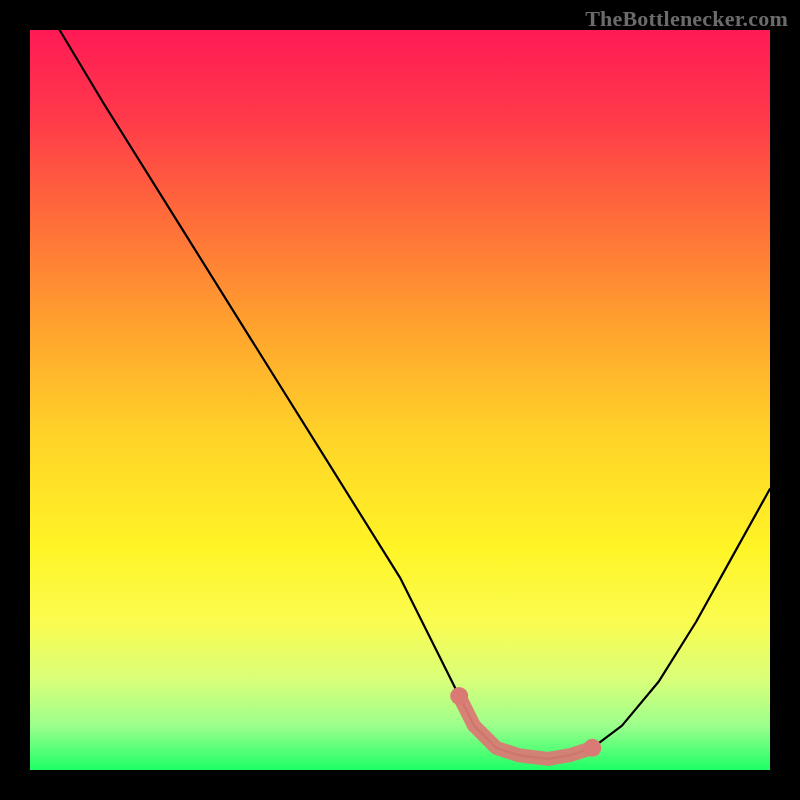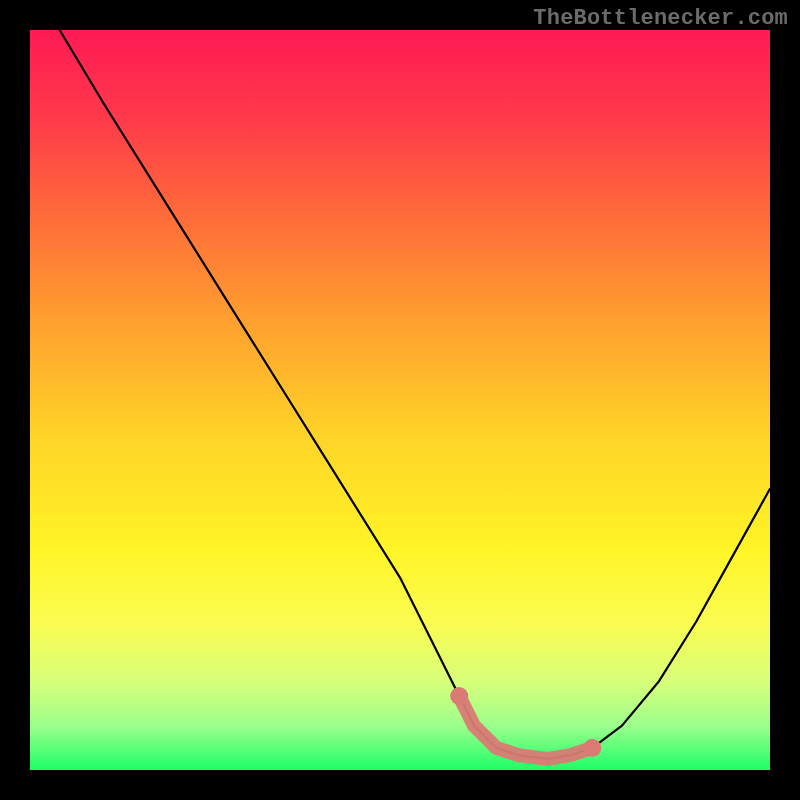--- a/index.html
+++ b/index.html
@@ -40,21 +40,21 @@
     left: 0;
     top: 0;
     width: 740px;
     height: 740px;
     overflow: visible;
   }
   .watermark {
     position: absolute;
     top: 6px;
     right: 12px;
-    font-family: Liberation Mono, monospace;
+    font-family: Liberation Serif, serif;
     font-size: 22px;
     font-weight: bold;
     color: #6b6b6b;
     letter-spacing: 0.2px;
     user-select: none;
   }
 </style>
 </head>
 <body>
 

